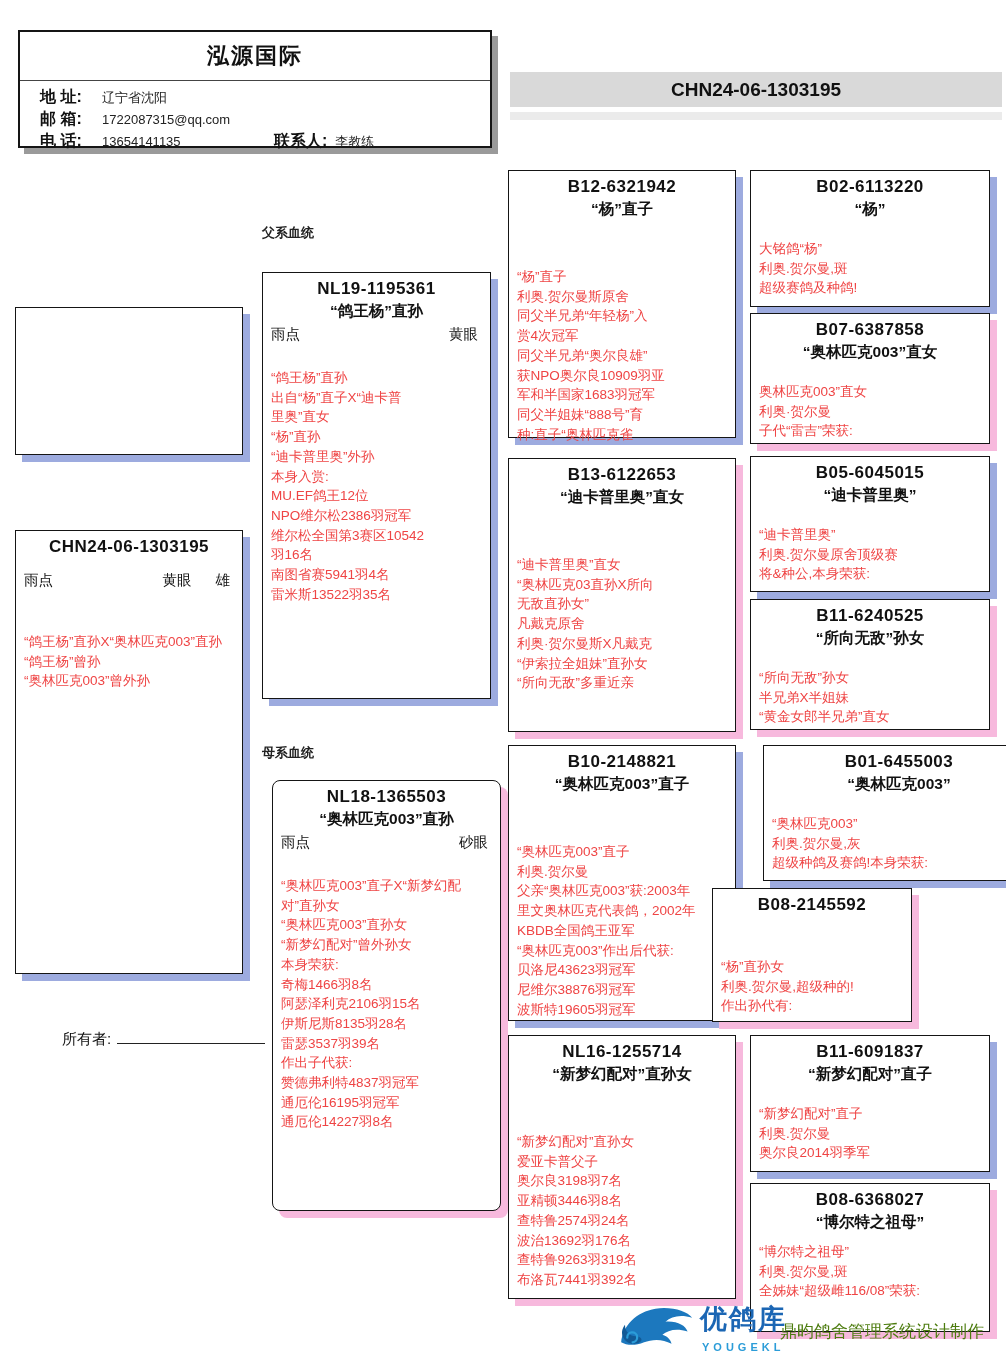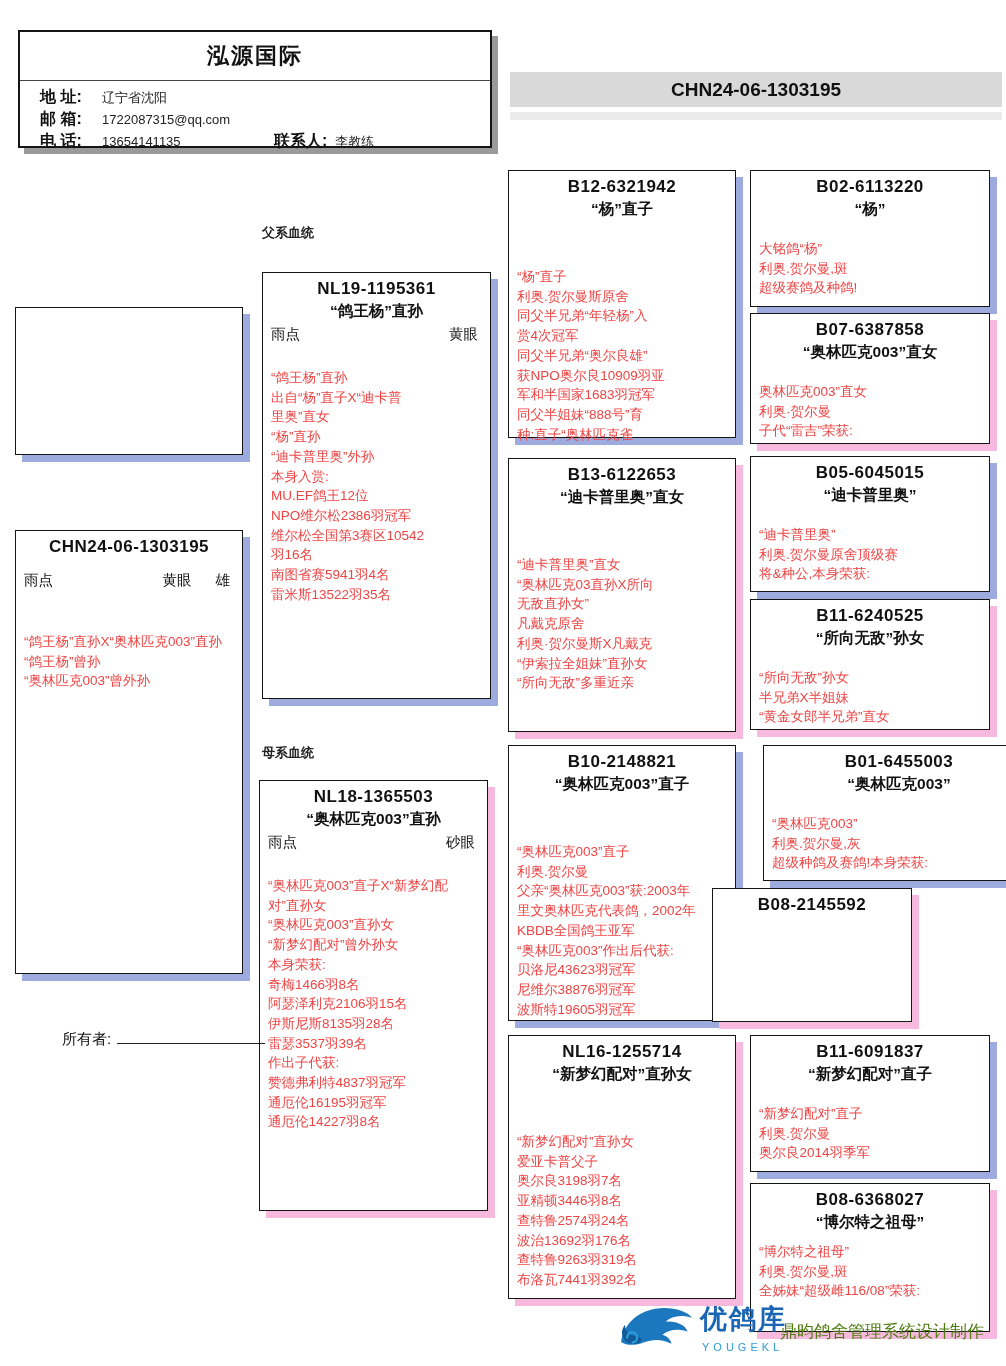--- a/index.html
+++ b/index.html
@@ -51,21 +51,21 @@
              border:1.5px solid #151515;box-shadow:7px 7px 0 var(--sire-shadow,#9daede);box-sizing:border-box;}
 
   
   .owner{position:absolute;left:62px;top:1028px;font-size:15px;color:#111;}
   .owner-blank{display:inline-block;width:148px;height:15px;border-bottom:1.5px solid #222;margin-left:6px;}
 
   
   .logo{position:absolute;left:612px;top:1298px;display:flex;align-items:center;}
   .logo-texts{margin-left:4px;display:flex;flex-direction:column;line-height:1;}
   .logo-cn{font-size:27px;font-weight:bold;color:var(--logo-blue,#1b66b4);letter-spacing:2px;}
-  .logo-en{font-size:11px;font-weight:normal;color:var(--logo-light-blue,#2b9cd8);letter-spacing:4px;margin-top:9px;margin-left:2px;}
+  .logo-en{font-size:11px;font-weight:bold;color:var(--logo-light-blue,#2b9cd8);letter-spacing:4px;margin-top:9px;margin-left:2px;}
   .credit{position:absolute;left:780px;top:1320px;font-size:17px;color:#4d7c0f;}
 </style>
 </head>
 <body>
 
 <div class="page">
 
   <div class="hdr-box">
     <div class="hdr-title">泓源国际</div>
     <hr class="hdr-divider">
@@ -121,21 +121,21 @@
 “迪卡普里奥”外孙
 本身入赏:
 MU.EF鸽王12位
 NPO维尔松2386羽冠军
 维尔松全国第3赛区10542
 羽16名
 南图省赛5941羽4名
 雷米斯13522羽35名</div>
   </div>
 
-  <div class="pbox dam parent" style="left:259px;top:780px;width:229px;height:431px;">
+  <div class="pbox dam parent" style="left:272px;top:780px;width:229px;height:431px;border-radius:8px;">
     <div class="ptitle">NL18-1365503</div>
     <div class="pname">“奥林匹克003”直孙</div>
     <div class="pinfo">
       <span>雨点</span>
       <span>砂眼</span>
     </div>
     <div class="pbody">“奥林匹克003”直子X“新梦幻配
 对”直孙女
 “奥林匹克003”直孙女
 “新梦幻配对”曾外孙女
@@ -239,20 +239,23 @@
     <div class="ptitle">B01-6455003</div>
     <div class="pname">“奥林匹克003”</div>
     <div class="pbody">“奥林匹克003”
 利奥.贺尔曼,灰
 超级种鸽及赛鸽!本身荣获:</div>
   </div>
 
   <div class="pbox dam ggp" style="left:712px;top:888px;width:200px;height:134px;">
     <div class="ptitle">B08-2145592</div>
     <div class="pname"></div>
+    <div class="pbody">“杨”直孙女
+利奥.贺尔曼,超级种的!
+作出孙代有:</div>
   </div>
 
   <div class="pbox sire ggp" style="left:750px;top:1035px;width:240px;height:137px;">
     <div class="ptitle">B11-6091837</div>
     <div class="pname">“新梦幻配对”直子</div>
     <div class="pbody">“新梦幻配对”直子
 利奥.贺尔曼
 奥尔良2014羽季军</div>
   </div>
 

